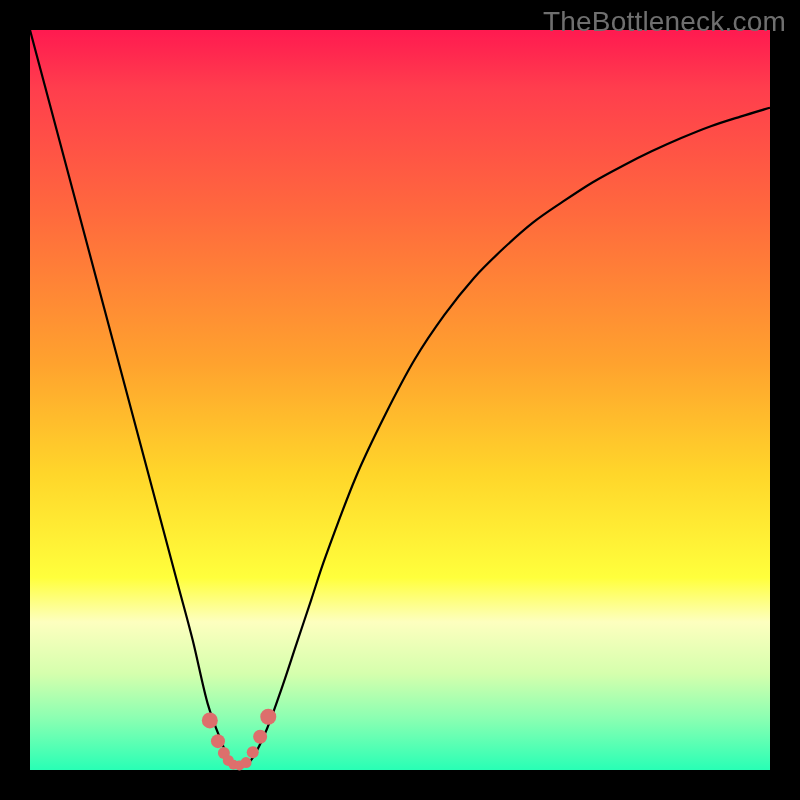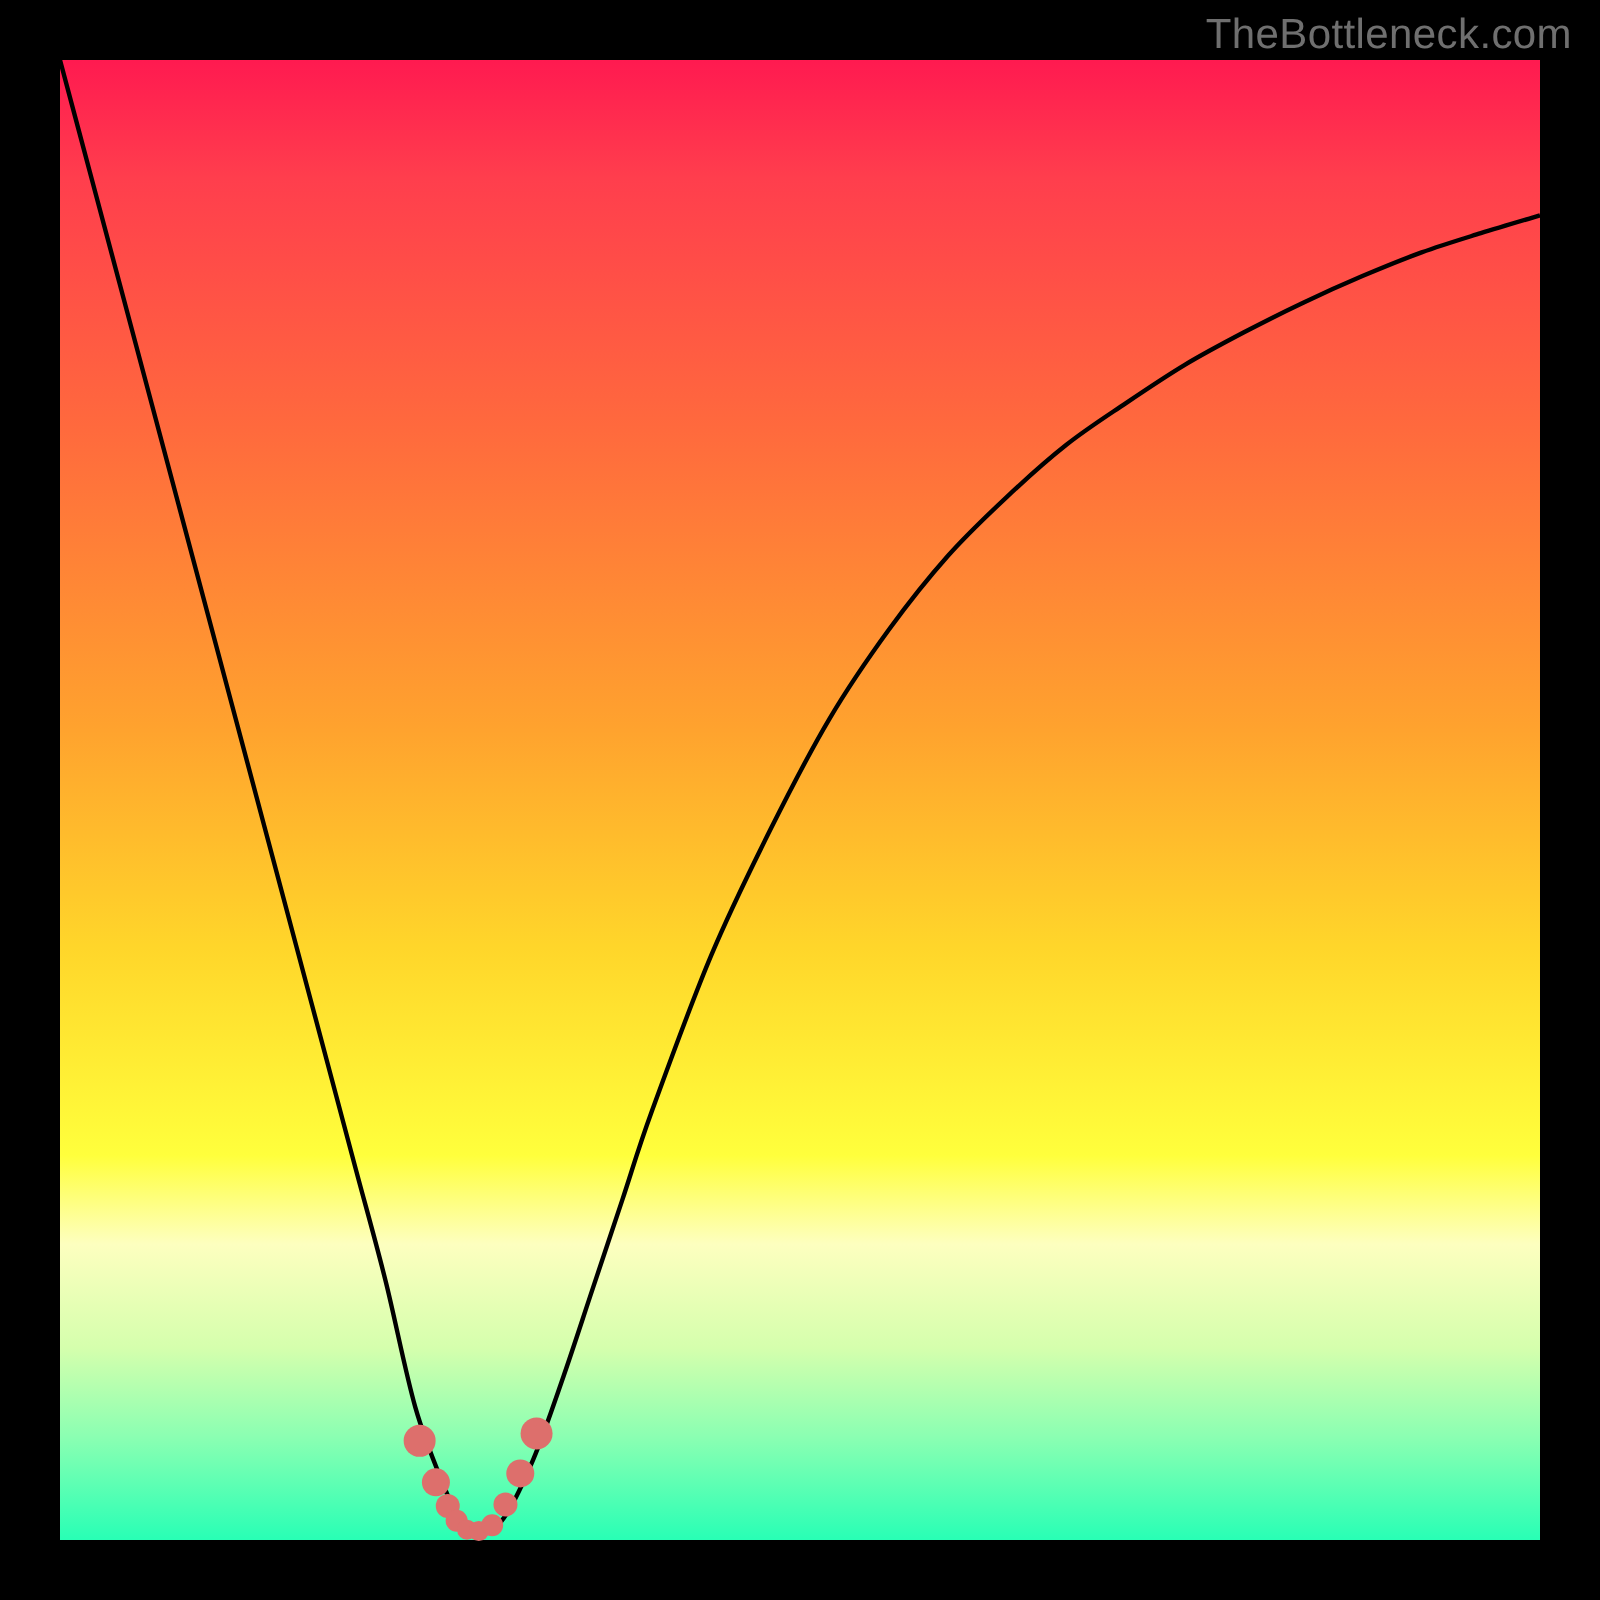--- a/index.html
+++ b/index.html
@@ -28,21 +28,21 @@
       #fdffbf 80%,
       #d5ffad 87%,
       #8bffb2 93%,
       #28ffb5 100%
     );
   }
   .watermark {
     position: absolute;
     top: 6px;
     right: 14px;
-    font-size: 21px;
+    font-size: 28px;
     color: #6f6f6f;
     font-weight: 500;
     letter-spacing: 0.2px;
   }
   svg.plot {
     position: absolute;
     left: 0;
     top: 0;
     width: 740px;
     height: 740px;

